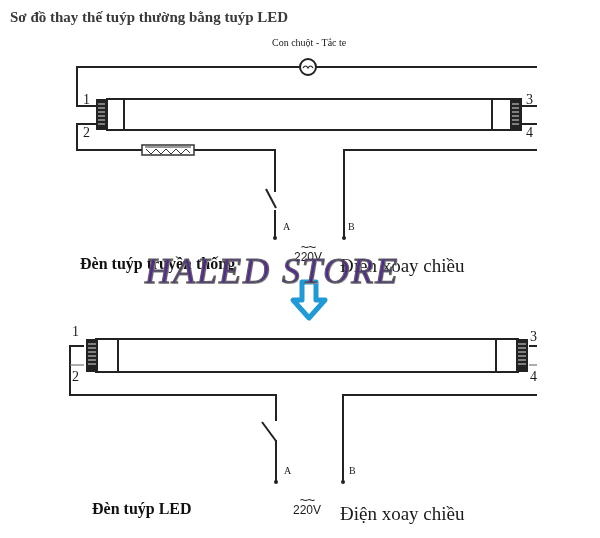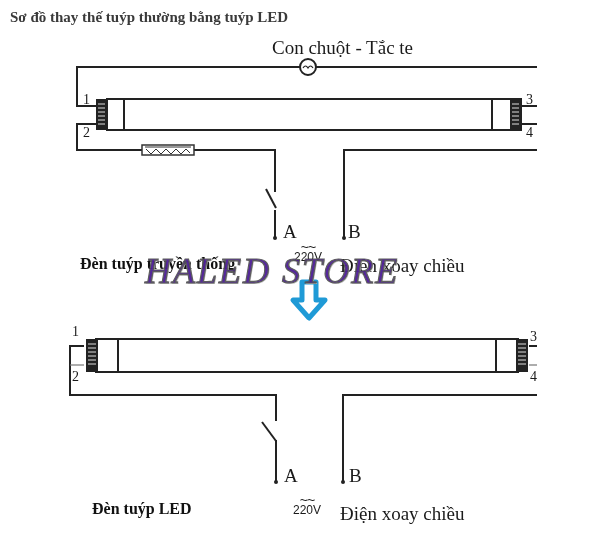--- a/index.html
+++ b/index.html
@@ -1,19 +1,19 @@
 <!DOCTYPE html>
 <html><head>
 <meta charset="utf-8">
 <style>
   html, body { margin: 0; padding: 0; background: #ffffff; }
   #stage { position: relative; width: 520px; height: 538px; overflow: hidden; background: #ffffff; font-family: "Liberation Serif", "DejaVu Serif", serif; color: #1a1a1a; padding-left: 17px; }
   .txt { position: absolute; white-space: nowrap; line-height: 1; }
   .title { left: 10px; top: 10px; font-size: 15px; font-weight: bold; color: #3a3a3a; }
-  .lbl { font-size: 19px; color: #1a1a1a; }
+  .lbl { font-size: 10px; color: #1a1a1a; }
   .lbl-sm { font-size: 19px; }
   .num { font-size: 14px; }
   .bold-lbl { font-size: 16px; font-weight: bold; color: #111; }
   .volt { font-family: "Liberation Sans", "DejaVu Sans", sans-serif; font-size: 12px; }
   .volt .tilde { display: block; font-size: 14px; line-height: 8px; text-align: center; letter-spacing: -1px; }
   .watermark { position: absolute; left: 145px; top: 250px; font-family: "Liberation Serif", serif; font-style: italic; font-size: 36px; letter-spacing: 2px; color: #4c1d95; -webkit-text-stroke: 1.2px #555; text-shadow: 1px 1px 0 #bbb; opacity: 0.95; }
   svg { position: absolute; left: 0; top: 0; }
 </style>
 </head>
 <body>

